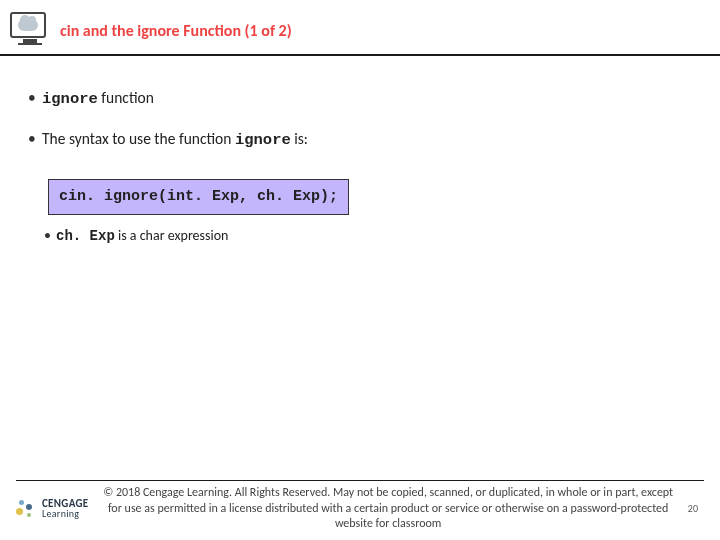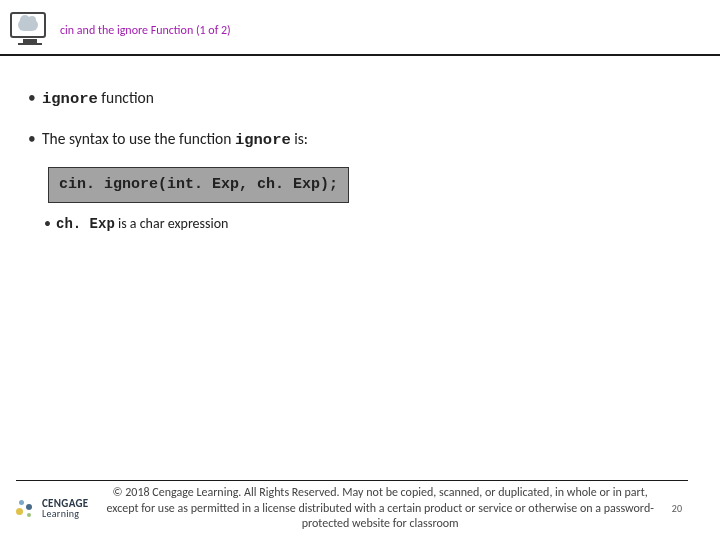--- a/index.html
+++ b/index.html
@@ -64,23 +64,23 @@
   }
   .cloud::after {
     content: "";
     position: absolute;
     width: 8px; height: 8px;
     background: #bfc9d1;
     border-radius: 50%;
     top: -3px; right: 2px;
   }
   .title {
-    font-size: 12px;
-    color: #a21caf;
-    font-weight: 400;
+    font-size: 16px;
+    color: #ef4444;
+    font-weight: 700;
   }
   .content {
     padding: 30px 28px 0 28px;
     font-size: 15.5px;
     line-height: 1.5;
   }
   .bullet-l1 {
     position: relative;
     padding-left: 14px;
     margin-bottom: 6px;
@@ -109,30 +109,30 @@
     font-family: 'Courier New', monospace;
     font-weight: bold;
   }
   .code-box {
     display: inline-block;
     border: 1px solid #333;
     padding: 6px 10px;
     font-family: 'Courier New', monospace;
     font-weight: bold;
     font-size: 15px;
-    margin: 8px 0 10px 20px;
-    background: #a3a3a3;
+    margin: 20px 0 10px 20px;
+    background: #c4b5fd;
   }
   .spacer { height: 10px; }
   .footer {
     position: absolute;
     bottom: 0;
     left: 0;
     right: 0;
-    padding: 6px 32px 8px 16px;
+    padding: 6px 16px 8px 16px;
   }
   .footer-line {
     border-top: 1.5px solid #1a1a1a;
     margin-bottom: 4px;
   }
   .footer-row {
     display: flex;
     align-items: center;
     gap: 10px;
   }

